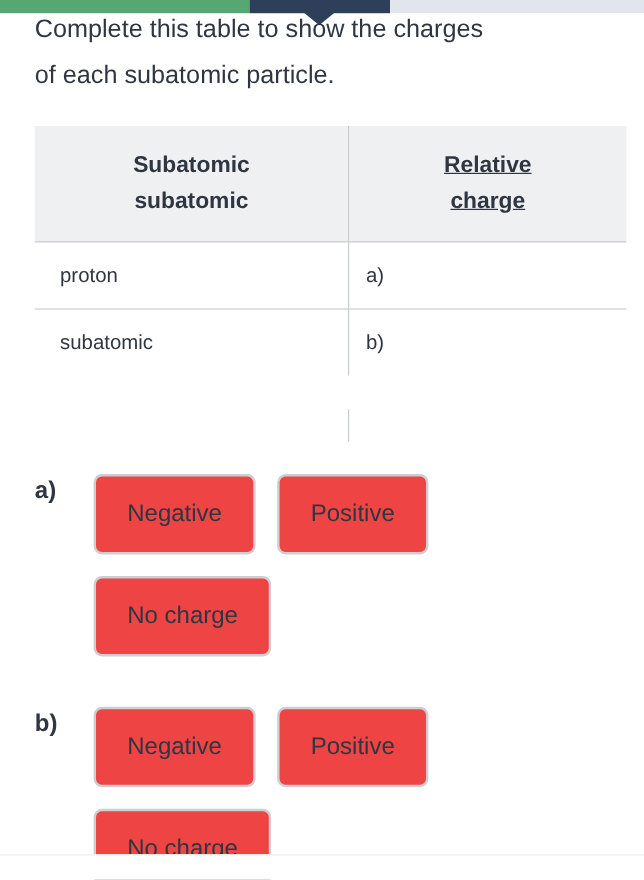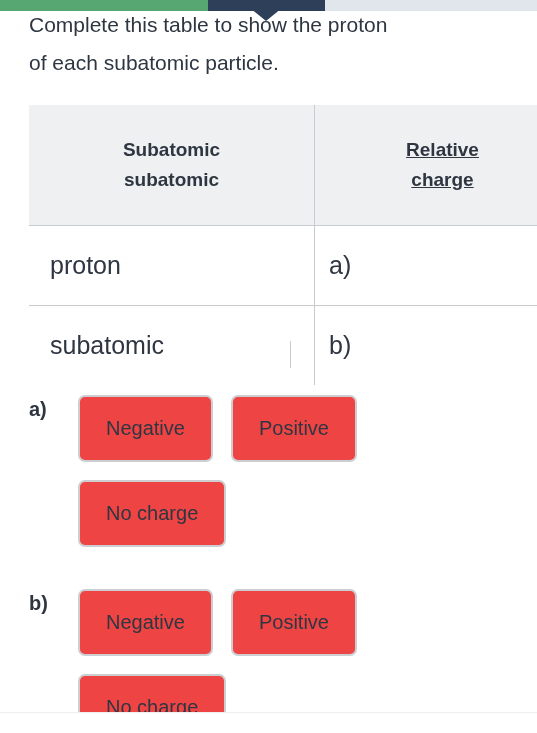--- a/index.html
+++ b/index.html
@@ -67,21 +67,21 @@
     position: absolute;
     top: 105px;
     left: 29px;
     width: 474px;
     border-collapse: collapse;
     table-layout: fixed;
   }
   #charges-table th,
   #charges-table td {
     margin: 0;
-    padding: 12px;
+    padding: 0;
   }
   #charges-table thead tr {
     background: #eff0f1;
   }
   #charges-table th {
     height: 96px;
     font-size: 19px;
     line-height: 30px;
     font-weight: bold;
     text-align: center;
@@ -92,21 +92,21 @@
   #charges-table th.col-left {
     width: 261px;
     border-right: 1px solid #c9cccf;
   }
   #charges-table th.col-right {
     width: 231px;
     text-decoration: underline;
   }
   #charges-table tbody td {
     height: 55px;
-    font-size: 25px;
+    font-size: 17px;
     color: #2e3642;
     vertical-align: middle;
     border-bottom: 1px solid #c9cccf;
   }
   #charges-table tbody tr:last-child td {
     border-bottom: none;
   }
   #charges-table tbody td.cell-particle {
     padding-left: 21px;
     border-right: 1px solid #c9cccf;
@@ -186,21 +186,21 @@
 </style>
 </head>
 <body>
 
 <div id="progress-bar">
   <div class="seg-green"></div>
   <div class="seg-navy"></div>
   <div class="seg-marker"></div>
 </div>
 
-<div id="question-text">Complete this table to show the proton
+<div id="question-text">Complete this table to show the charges
 of each subatomic particle.</div>
 
 <table id="charges-table">
   <thead>
     <tr>
       <th class="col-left">
         <div>Subatomic</div>
         <div>subatomic</div>
       </th>
       <th class="col-right">

